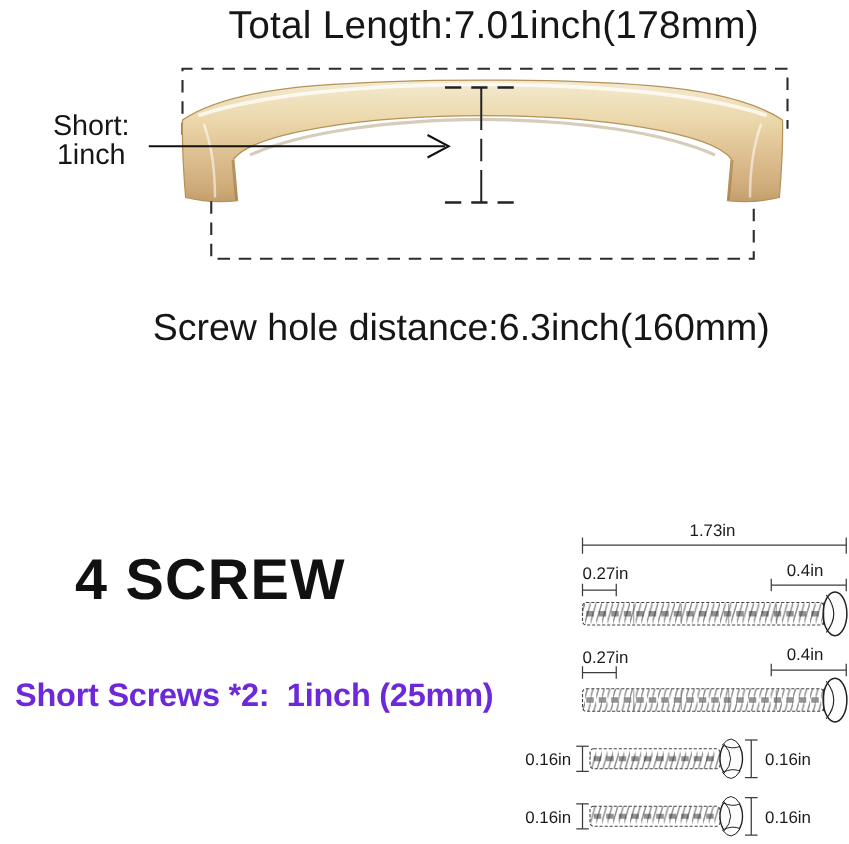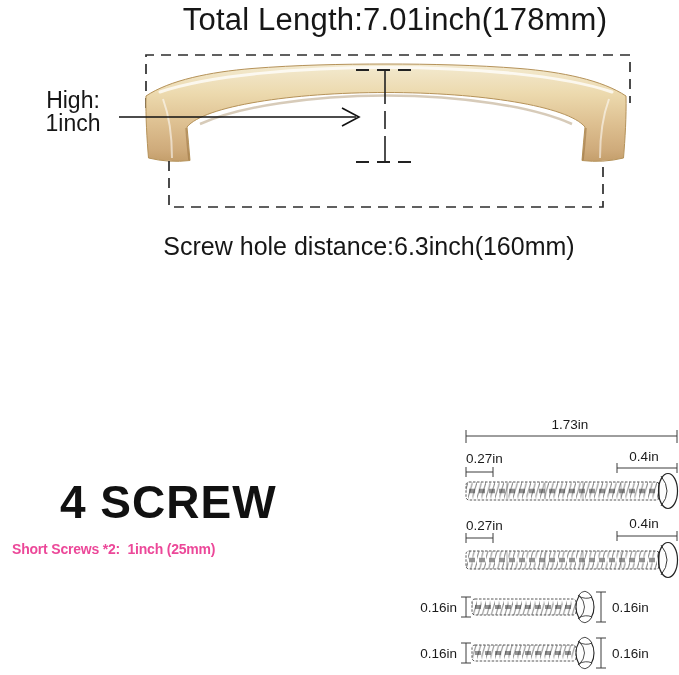--- a/index.html
+++ b/index.html
@@ -19,32 +19,32 @@
     white-space: nowrap; letter-spacing: 0.2px;
   }
   .top-svg { position: absolute; top: 40px; left: 0; }
   .screws-svg { position: absolute; top: 400px; left: 0; }
 
   .high-label {
     position: absolute; top: 89px; left: 16px; width: 114px;
     text-align: center; font-size: 23px; line-height: 22.5px;
   }
   .screw-hole-label {
-    position: absolute; top: 228px; left: 369px;
+    position: absolute; top: 245px; left: 369px;
     transform: translateX(-50%);
-    font-size: 25px; line-height: 36px; white-space: nowrap;
+    font-size: 30px; line-height: 36px; white-space: nowrap;
   }
   .screw-heading {
-    position: absolute; top: 475px; left: 60px;
+    position: absolute; top: 436px; left: 60px;
     font-size: 46px; font-weight: 900; letter-spacing: 1px;
     color: #111;
   }
   .screw-line {
-    position: absolute; font-size: 14px; font-weight: 700;
-    white-space: pre; color: #ec4899; letter-spacing: -0.2px;
+    position: absolute; font-size: 26px; font-weight: 700;
+    white-space: pre; color: #6d28d9; letter-spacing: -0.2px;
   }
   .screw-line.short { top: 541px; left: 12px; }
   .screw-line.long  { top: 597px; left: 2px; }
 
   svg text {
     font-family: "Liberation Sans", sans-serif;
     font-size: 13.5px; fill: #1b1b1b;
   }
 </style>
 </head>
@@ -101,21 +101,21 @@
       <line x1="385" y1="70" x2="385" y2="162" stroke-width="1.6" stroke-dasharray="34 7 18 7"></line>
     </g>
 
     <g stroke="#111" fill="none" stroke-width="1.6">
       <line x1="119" y1="117" x2="356" y2="117"></line>
       <path d="M342 108 L359 117 L342 126"></path>
     </g>
   </svg>
 
   <div class="high-label">
-    <div>High:</div>
+    <div>Short:</div>
     <div>1inch</div>
   </div>
 
   <div class="screw-hole-label">Screw hole distance:6.3inch(160mm)</div>
 
   <div class="screw-heading">4 SCREW</div>
   <div class="screw-line short">Short Screws *2:  1inch (25mm)</div>
 
   <svg class="screws-svg" width="679" height="275" viewBox="0 400 679 275">
     <defs>

